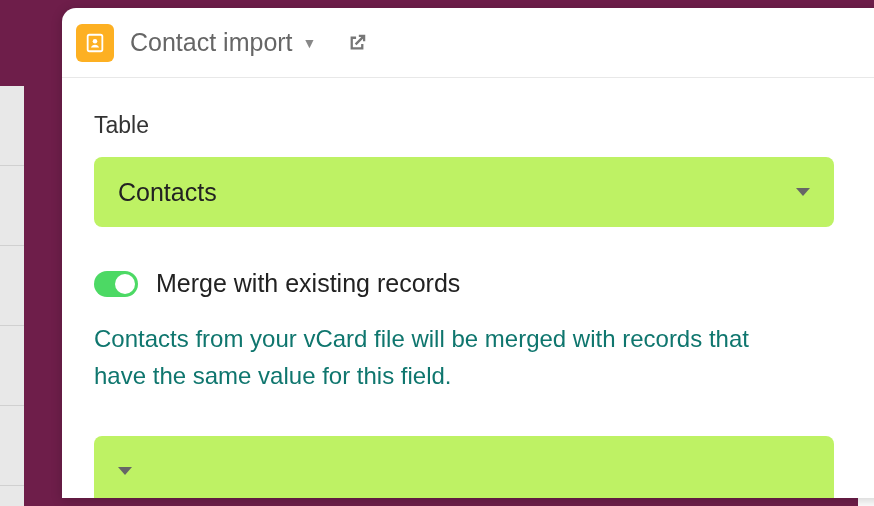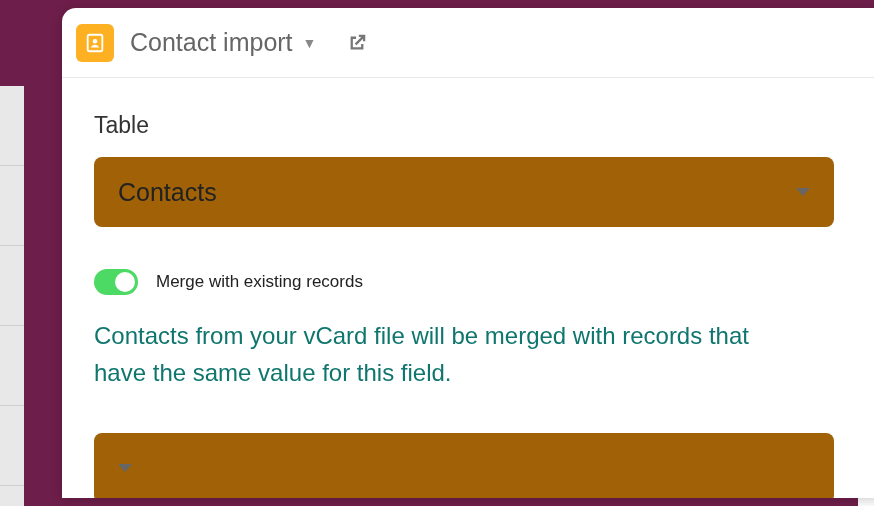--- a/index.html
+++ b/index.html
@@ -81,21 +81,21 @@
 
   .label {
     font-size: 23px;
     color: #333;
     margin-bottom: 18px;
   }
 
   .select {
     width: 740px;
     height: 70px;
-    background: #a16207;
+    background: #bef264;
     border-radius: 8px;
     display: flex;
     align-items: center;
     justify-content: space-between;
     padding: 0 24px;
     font-size: 25px;
     color: #222;
     cursor: pointer;
   }
   .select .caret {
@@ -121,21 +121,21 @@
   }
   .toggle::after {
     content: "";
     position: absolute;
     width: 20px; height: 20px;
     background: #fff;
     border-radius: 50%;
     top: 3px; right: 3px;
   }
   .toggle-label {
-    font-size: 17px;
+    font-size: 25px;
     color: #222;
   }
   .hint {
     margin-top: 22px;
     font-size: 24px;
     color: #0f766e;
     line-height: 1.55;
     width: 700px;
   }
 

